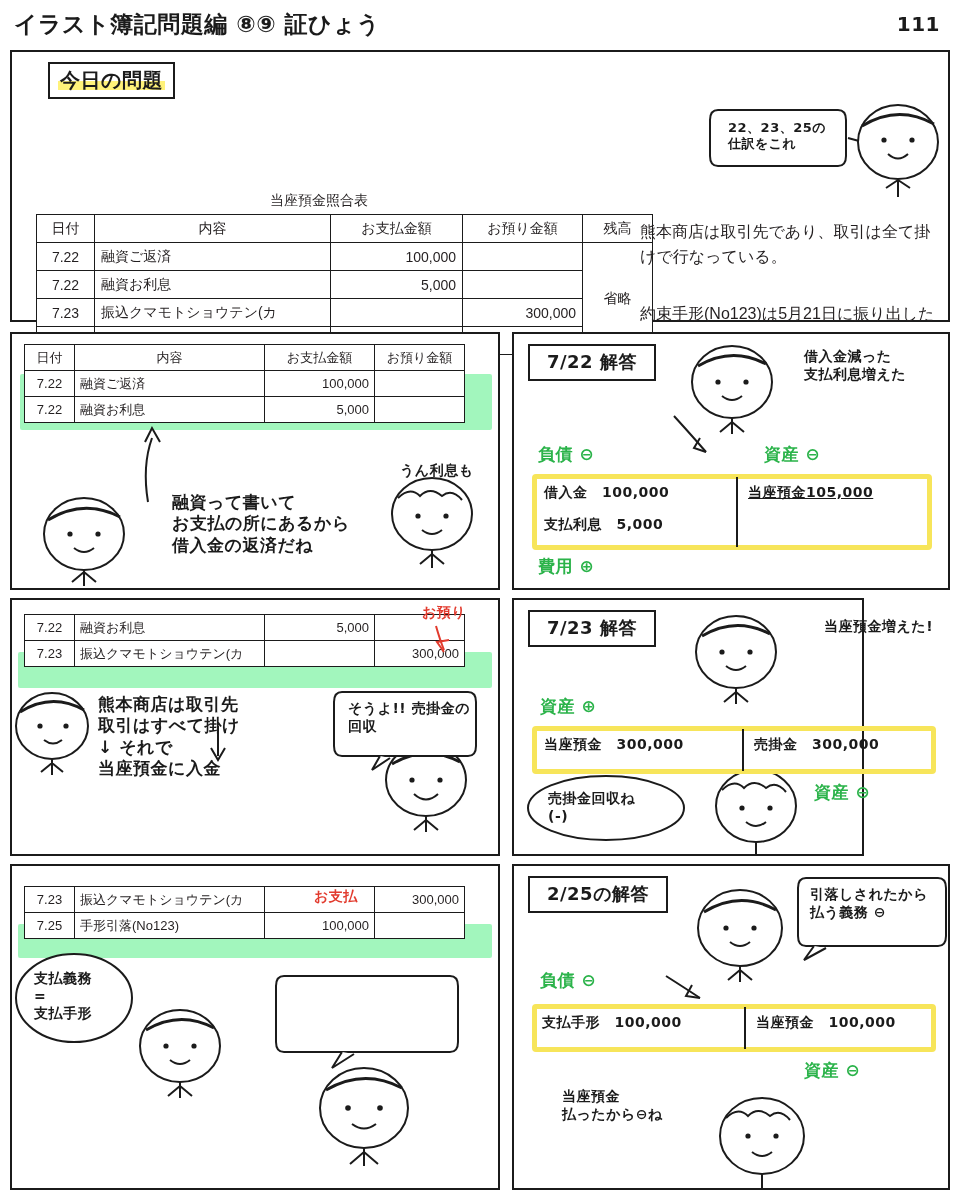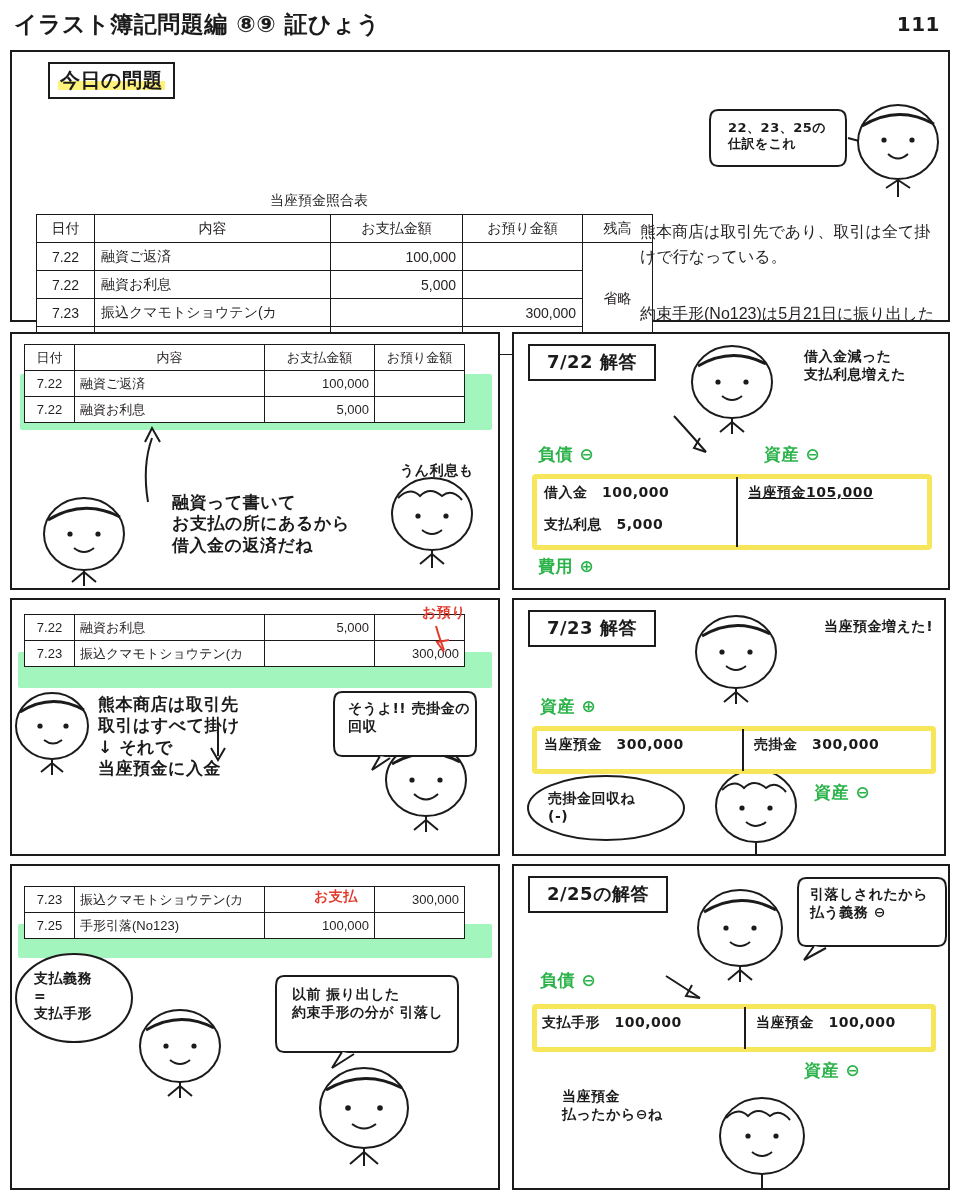--- a/index.html
+++ b/index.html
@@ -89,21 +89,21 @@
 
   
   #bubble-top { position:absolute; left:706px; top:62px; width:140px; height:48px; }
   #bubble-top .txt { position:absolute; left:10px; top:6px; font-size:13px; }
 
   
   .panel { position:absolute; border:2px solid #1b1b1b; background:#fff; }
   #p1 { left:10px;  top:332px; width:490px; height:258px; }
   #p2 { left:512px; top:332px; width:438px; height:258px; }
   #p3 { left:10px;  top:598px; width:490px; height:258px; }
-  #p4 { left:512px; top:598px; width:434px; height:258px; }
+  #p4 { left:512px; top:598px; width:352px; height:258px; }
   #p5 { left:10px;  top:864px; width:490px; height:326px; }
   #p6 { left:512px; top:864px; width:438px; height:326px; }
 
   
   table.mini {
     position:absolute; border-collapse:collapse; font-size:13px; background:#fff;
   }
   table.mini th, table.mini td {
     border:1px solid #1b1b1b; padding:2px 5px; font-weight:normal; height:26px;
     text-align:center;
@@ -416,22 +416,20 @@
       <path d="M314 224 q38 -22 76 -2" stroke="#1b1b1b" stroke-width="3" fill="none"></path>
       <circle cx="336" cy="242" r="2.8" fill="#1b1b1b"></circle>
       <circle cx="368" cy="242" r="2.8" fill="#1b1b1b"></circle>
       <path d="M340 258 q12 9 24 0" stroke="#1b1b1b" stroke-width="2" fill="none"></path>
       <path d="M352 282 l0 18 M338 298 l14 -12 M366 298 l-14 -12" stroke="#1b1b1b" stroke-width="2" fill="none"></path>
     </svg>
 
     <div class="hand hand-black hand-note sm" style="left:22px; top:104px;">支払義務
 =
 支払手形</div>
-    <div class="hand hand-black hand-note sm" style="left:280px; top:120px;">以前 振り出した
-約束手形の分が 引落し</div>
   </div>
 
   <div class="panel" id="p6">
     <div class="title-tag hand hand-black" style="left:14px; top:10px;">2/25の解答</div>
 
     <svg class="ov" width="438" height="326">
       <ellipse cx="226" cy="62" rx="42" ry="38" fill="#fff" stroke="#1b1b1b" stroke-width="2"></ellipse>
       <path d="M190 46 q36 -22 72 -2" stroke="#1b1b1b" stroke-width="3" fill="none"></path>
       <circle cx="212" cy="62" r="2.6" fill="#1b1b1b"></circle>
       <circle cx="240" cy="62" r="2.6" fill="#1b1b1b"></circle>

